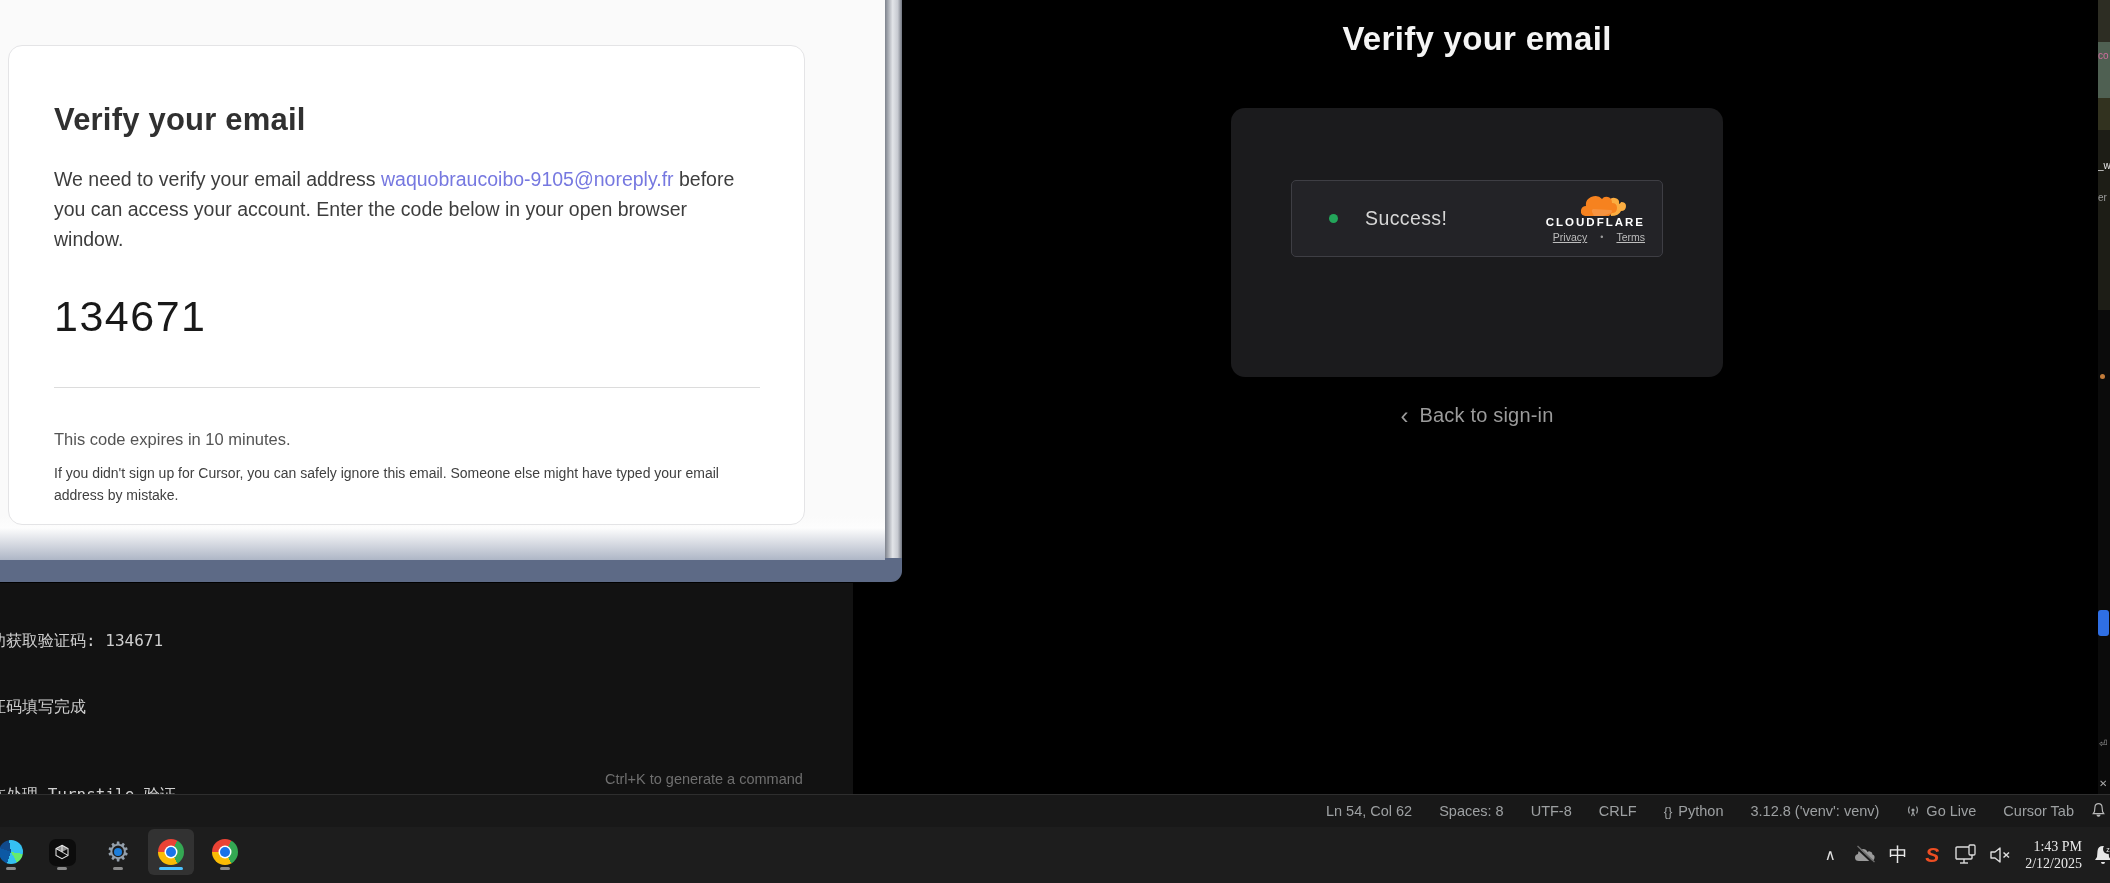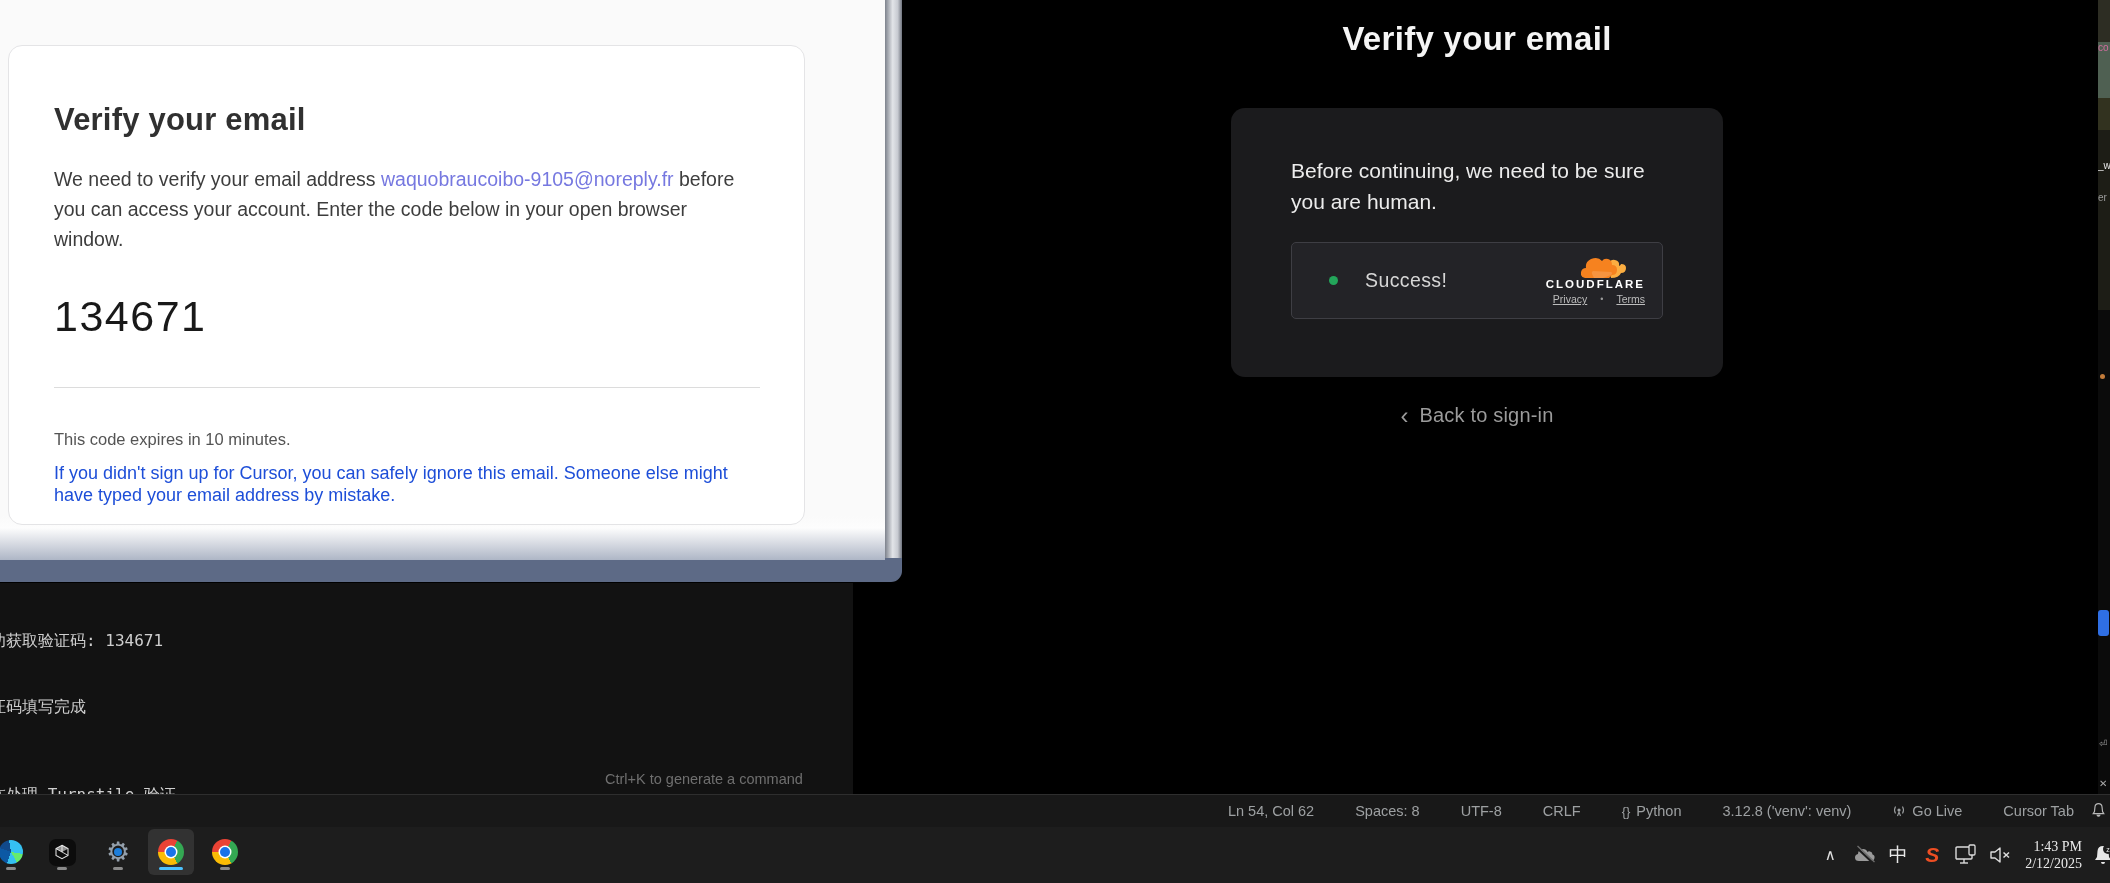--- a/index.html
+++ b/index.html
@@ -14,21 +14,21 @@
   .email-scrollbar { position:absolute; left:885px; top:0; width:17px; height:558px;
     background:linear-gradient(90deg,#7d828c 0%,#e2e4e8 45%,#c7cad1 75%,#6f747e 100%); }
   .email-card { position:absolute; left:8px; top:45px; width:797px; height:480px;
     background:#fff; border:1px solid #e4e4e6; border-radius:14px; padding:56px 45px 0 45px; }
   .email-title { font-size:31px; font-weight:700; color:#303030; letter-spacing:0.2px; }
   .email-body { margin-top:26px; font-size:19.5px; line-height:30px; color:#3d3d3d; max-width:712px; }
   .email-link { color:#7678e0; text-decoration:none; }
   .email-code { margin-top:38px; font-size:43px; color:#191919; letter-spacing:1.5px; font-weight:400; }
   .email-divider { margin-top:46px; border:none; border-top:1px solid #dcdcdc; width:706px; }
   .email-expiry { margin-top:42px; font-size:16.5px; color:#545454; }
-  .email-disclaimer { margin-top:13px; font-size:18px; line-height:22px; color:#1d4ed8; max-width:692px; }
+  .email-disclaimer { margin-top:13px; font-size:14px; line-height:22px; color:#404040; max-width:692px; }
 
   
   .terminal { position:absolute; left:0; top:583px; width:853px; height:211px; background:#121212; overflow:hidden; }
   .terminal-lines { position:absolute; left:-10px; top:3px;
     font-family:"DejaVu Sans Mono", monospace; font-size:16px; line-height:22px; color:#cfcfcf; white-space:pre; }
   .tline { height:22px; }
   .tline.gap-above { margin-top:22px; }
   .terminal-hint { position:absolute; left:605px; top:188px; font-size:14.5px; color:#6f6f6f; }
 
   
@@ -49,36 +49,36 @@
   .ts-sep { font-size:9px; color:#9a9a9a; }
   .back-row { position:absolute; left:1231px; top:404px; width:492px; display:flex;
     justify-content:center; align-items:center; gap:11px; color:#9b9b9b; cursor:pointer; }
   .back-chevron { font-size:24px; line-height:20px; }
   .back-label { font-size:20px; letter-spacing:0.2px; }
 
   
   .sliver { position:absolute; left:2098px; top:0; width:12px; height:794px; background:#0b0b0b;
     font-size:10px; overflow:hidden; }
   .sliver-seg1 { position:absolute; top:0; width:12px; height:42px; background:#2d2d23; }
-  .sliver-seg2 { position:absolute; top:42px; width:12px; height:56px; background:#4f6052; color:#d16d9e; }
+  .sliver-seg2 { position:absolute; top:42px; width:12px; height:56px; background:#4f6052; color:#d16d9e; padding-top:8px; }
   .sliver-seg3 { position:absolute; top:98px; width:12px; height:32px; background:#32321f; }
   .sliver-seg4 { position:absolute; top:130px; width:12px; height:180px; background:#1d1d16; color:#cfcfcf; }
   .sliver-w { position:absolute; top:30px; color:#e8e8e8; }
   .sliver-er { position:absolute; top:62px; color:#9a9a9a; }
   .sliver-dot { position:absolute; top:374px; left:2px; width:5px; height:5px; border-radius:50%; background:#c27b3a; }
   .sliver-badge { position:absolute; top:610px; left:0; width:11px; height:26px; background:#2f6fe4; border-radius:3px; }
   .sliver-glyph1 { position:absolute; top:738px; left:1px; color:#9a9a9a; font-size:10px; }
   .sliver-glyph2 { position:absolute; top:778px; left:1px; color:#aaa; font-size:10px; }
 
   
   .status-bar { position:absolute; left:0; top:794px; width:2110px; height:33px;
     background:#181818; border-top:1px solid #2e2e2e; display:flex; align-items:center; }
   .status-items { position:absolute; right:36px; display:flex; align-items:center; gap:27px;
     font-size:14.5px; color:#9da0a2; white-space:nowrap; }
-  .status-item { display:flex; align-items:center; gap:6px; cursor:pointer;margin-left:14px; }
+  .status-item { display:flex; align-items:center; gap:6px; cursor:pointer; }
   .braces-glyph { font-size:13px; color:#9da0a2; }
   .status-bell { position:absolute; right:3px; top:7px; }
 
   
   .taskbar { position:absolute; left:0; top:827px; width:2110px; height:56px; background:#1d1d1d; }
   .tb-slot { position:absolute; top:2px; width:46px; height:46px; display:flex; align-items:center; justify-content:center; border-radius:6px; cursor:pointer; }
   .tb-slot.active { background:#323232; }
   .tb-pill { position:absolute; bottom:5px; left:50%; transform:translateX(-50%); width:10px; height:3px; border-radius:2px; background:#8a8a8a; }
   .tb-pill.active { width:24px; background:#4cc2ff; }
   .edge-icon { width:24px; height:24px; border-radius:50%;
@@ -128,21 +128,20 @@
       <div class="tline gap-above">在处理 Turnstile 验证...</div>
       
       
     </div>
     <div class="terminal-hint">Ctrl+K to generate a command</div>
   </div>
 
   <h2 class="verify-title">Verify your email</h2>
 
   <div class="verify-card">
-    <p class="verify-prompt">Before continuing, we need to be sure you are human.</p>
     <div class="turnstile">
       <span class="ts-dot"></span>
       <span class="ts-status">Success!</span>
       <div class="ts-brandblock">
         <svg class="ts-cloud" width="46" height="24" viewBox="0 0 46 24">
           <path d="M30 22 Q38 22 40 17 Q45 17 45 12 Q45 8 40 8 Q40 9 38 10 Q39 5 34 4 Q30 3 28 7 Q27 10 28 12 Z" fill="#fbad41"></path>
           <path d="M4 22 Q-1 21 0 16 Q1 12 5 12 Q4 6 10 3 Q17 0 21 5 Q23 2 27 3 Q31 4 31 9 Q36 9 36 14 Q36 19 31 19 L28 22 Z" fill="#f6821f"></path>
           <path d="M22 22 L30 19 Q32 17 30 16 L12 15 Q10 16 11 18 L13 22 Z" fill="#fff" opacity="0.15"></path>
         </svg>
         <span class="ts-brand">CLOUDFLARE</span>

